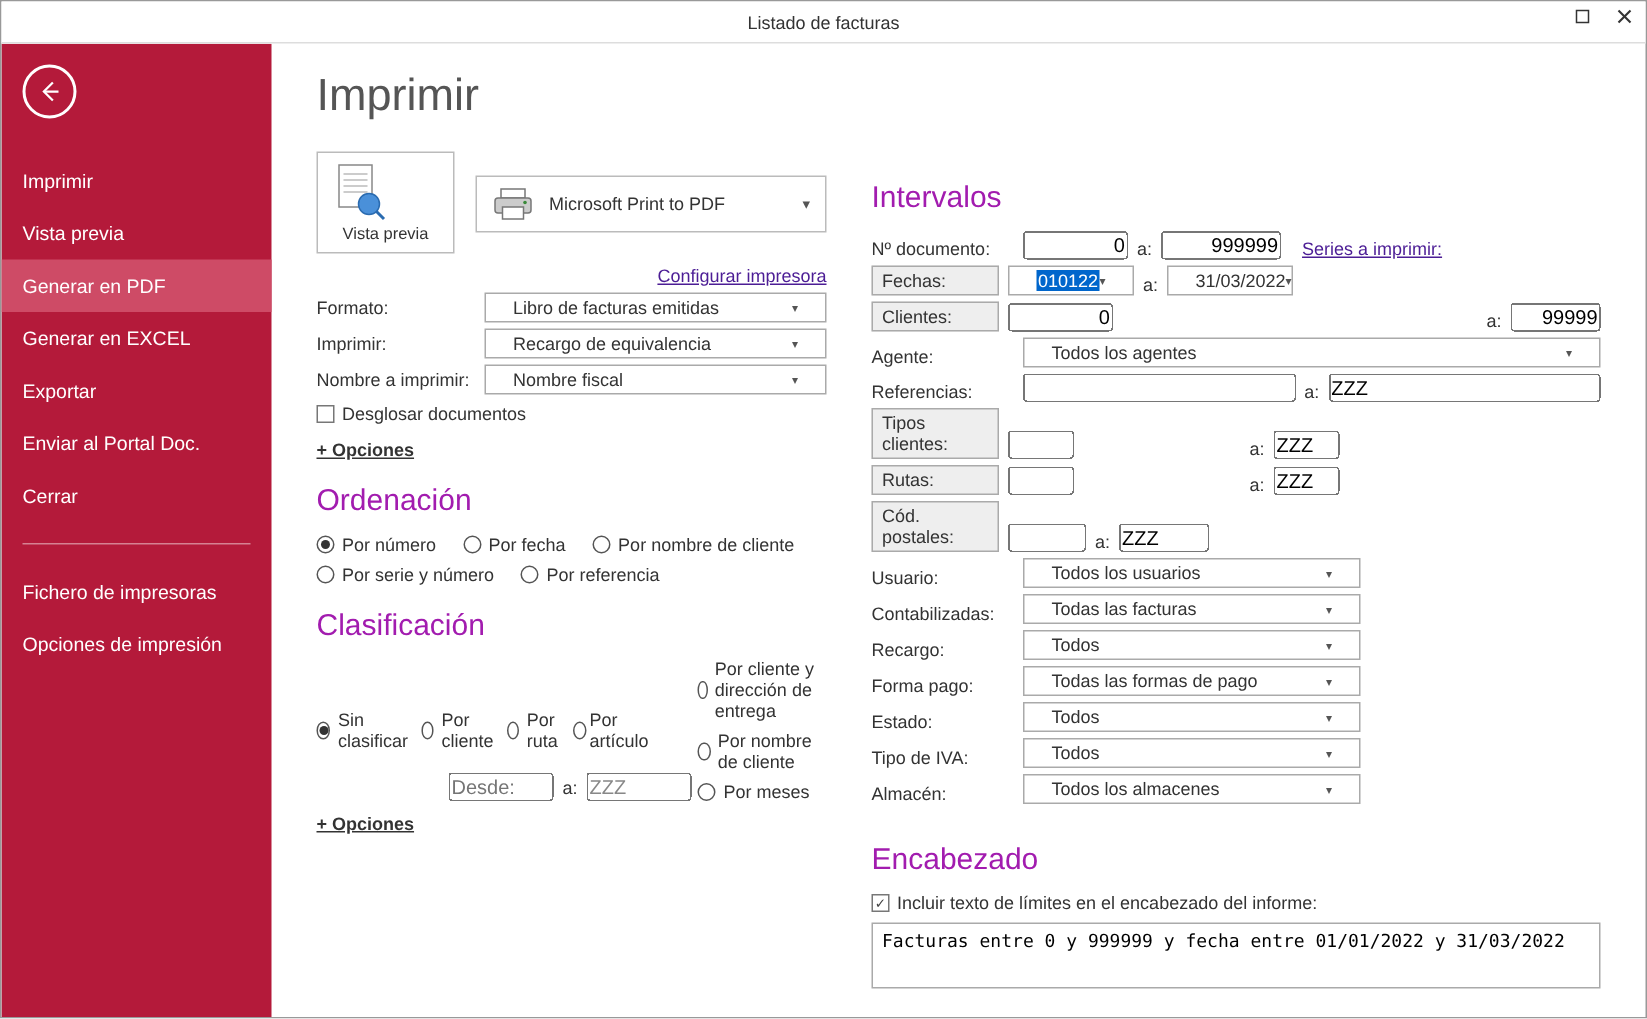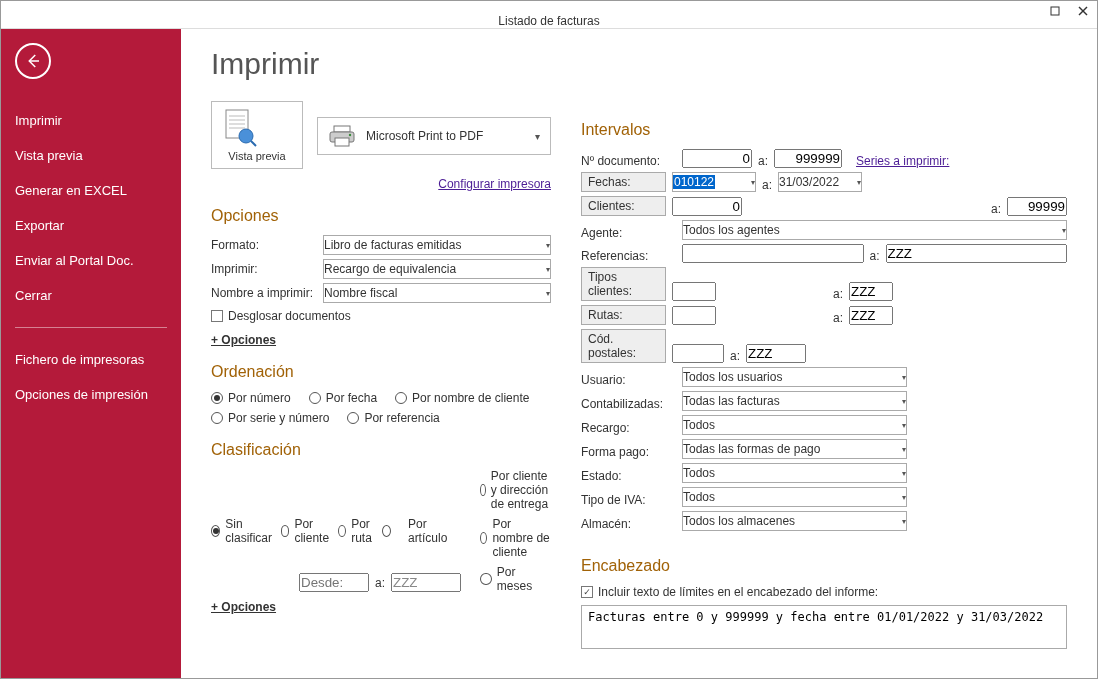--- a/index.html
+++ b/index.html
@@ -1,43 +1,43 @@
 <!DOCTYPE html>
 <html><head>
 <meta charset="utf-8">
 <style>
   * { box-sizing: border-box; margin: 0; padding: 0; }
   body { font-family: "Segoe UI", Tahoma, sans-serif; font-size: 12px; color: #333; background: #fff; }
   .window { width: 1098px; height: 679px; border: 1px solid #999; display: flex; flex-direction: column; position: relative; }
-  .titlebar { height: 28px; background: #fff; border-bottom: 1px solid #ddd; display: flex; align-items: flex-end; justify-content: center; position: relative; font-size: 12px; }
+  .titlebar { height: 28px; background: #fff; border-bottom: 1px solid #ddd; display: flex; align-items: center; justify-content: center; position: relative; font-size: 12px; }
   .titlebar-controls { position: absolute; right: 0; top: 0; display: flex; }
   .titlebar-btn { width: 28px; height: 20px; display: flex; align-items: center; justify-content: center; cursor: pointer; font-size: 10px; }
   .content { flex: 1; display: flex; overflow: hidden; }
   .sidebar { width: 180px; background: #b41a3a; color: #fff; padding: 14px 0 0 0; display: flex; flex-direction: column; }
   .back-btn { width: 36px; height: 36px; border: 2px solid #fff; border-radius: 50%; margin: 0 0 24px 14px; display: flex; align-items: center; justify-content: center; cursor: pointer; }
   .back-btn svg { width: 18px; height: 18px; }
   .side-item { padding: 10px 14px; font-size: 13px; cursor: pointer; }
   .side-item.active { background: #ce4b66; }
   .side-sep { border-top: 1px solid rgba(255,255,255,.45); margin: 14px 14px; }
   .main { flex: 1; padding: 18px 30px 10px 30px; overflow: auto; display: flex; gap: 30px; }
   .col-left { width: 340px; }
   .col-right { flex: 1; }
   h1.page-title { font-size: 30px; font-weight: 300; color: #555; margin-bottom: 20px; }
-  h2.section { font-size: 16px; font-weight: 400; color: #a16207; margin: 16px 0 10px 0; }
+  h2.section { font-size: 20px; font-weight: 400; color: #a21caf; margin: 16px 0 10px 0; }
   .preview-row { display: flex; gap: 14px; align-items: stretch; margin-bottom: 6px; }
   .preview-btn { width: 92px; border: 1px solid #bbb; padding: 6px 4px; text-align: center; cursor: pointer; }
   .preview-btn .label { font-size: 11px; margin-top: 2px; }
   .printer-select { flex: 1; border: 1px solid #bbb; display: flex; align-items: center; padding: 0 10px; height: 38px; margin-top: 16px; cursor: pointer; }
   .printer-select .icon { margin-right: 10px; }
   .printer-select .chev { margin-left: auto; font-size: 10px; color: #555; }
   .config-link { text-align: right; margin: 8px 0 4px 0; }
   a.link { color: #4c1d95; text-decoration: underline; cursor: pointer; font-size: 12px; }
   .form-row { display: flex; align-items: center; margin-bottom: 4px; gap: 6px; }
   .form-row label.lbl { width: 106px; font-size: 12px; }
-  .combo { flex: 1; border: 1px solid #aaa; height: 20px; display: flex; align-items: center; padding: 0 0; font-size: 12px; background: #fff; cursor: pointer; position: relative; }
+  .combo { flex: 1; border: 1px solid #aaa; height: 20px; display: flex; align-items: center; padding: 0 18px; font-size: 12px; background: #fff; cursor: pointer; position: relative; }
   .combo .chev { margin-left: auto; font-size: 8px; color: #555; }
   .combo.narrow { flex: none; }
   .txt-right { text-align: right; }
   .chk { display: flex; align-items: center; gap: 5px; margin: 6px 0; }
   .chk-box { width: 12px; height: 12px; border: 1px solid #777; display: inline-flex; align-items: center; justify-content: center; font-size: 9px; color: #444; cursor: pointer; }
   .plus-link { font-weight: bold; text-decoration: underline; cursor: pointer; margin-top: 4px; display: inline-block; font-size: 12px; }
   .radio-grid { display: flex; flex-wrap: wrap; gap: 6px 18px; }
   .radio { display: flex; align-items: center; gap: 5px; cursor: pointer; }
   .radio-dot { width: 12px; height: 12px; border: 1px solid #555; border-radius: 50%; display: inline-flex; align-items: center; justify-content: center; }
   .radio-dot.on::after { content: ""; width: 6px; height: 6px; background: #333; border-radius: 50%; }
@@ -75,20 +75,21 @@
 
     <div class="sidebar">
       <div class="back-btn">
         <svg viewBox="0 0 24 24">
             <path d="M15 4 L7 12 L15 20" fill="none" stroke="#fff" stroke-width="2"></path>
             <line x1="7" y1="12" x2="20" y2="12" stroke="#fff" stroke-width="2"></line>
           </svg>
       </div>
       <div class="side-item">Imprimir</div>
       <div class="side-item">Vista previa</div>
+      <div class="side-item active">Generar en PDF</div>
       <div class="side-item">Generar en EXCEL</div>
       <div class="side-item">Exportar</div>
       <div class="side-item">Enviar al Portal Doc.</div>
       <div class="side-item">Cerrar</div>
       <div class="side-sep"></div>
       <div class="side-item">Fichero de impresoras</div>
       <div class="side-item">Opciones de impresión</div>
     </div>
 
     <div class="main">
@@ -122,21 +123,20 @@
               <span>Microsoft Print to PDF</span>
               <span class="chev">▾</span>
             </div>
           </div>
         </div>
         <div class="config-link">
           <a class="link">Configurar impresora</a>
         </div>
 
         
-        <h2 class="section">Opciones</h2>
         <div class="form-row">
           <label class="lbl">Formato:</label>
           <div class="combo">
               <span>Libro de facturas emitidas</span>
               <span class="chev">▾</span>
             </div>
         </div>
         <div class="form-row">
           <label class="lbl">Imprimir:</label>
           <div class="combo">
@@ -191,21 +191,21 @@
                 <span>Sin clasificar</span>
               </div>
             <div class="radio">
                 <span class="radio-dot"></span>
                 <span>Por cliente</span>
               </div>
             <div class="radio">
                 <span class="radio-dot"></span>
                 <span>Por ruta</span>
               </div>
-            <div class="radio" style="gap:17px;">
+            <div class="radio" style="gap:2px;">
               <span class="radio-dot"></span>
                 <span>Por artículo</span>
             </div>
           </div>
           <div style="display:flex; flex-direction:column; gap:6px;">
             <div class="radio">
                 <span class="radio-dot"></span>
                 <span>Por cliente y dirección de entrega</span>
               </div>
             <div class="radio">
@@ -227,21 +227,21 @@
       </div>
 
       <div class="col-right">
         <div style="height:58px"></div>
         <h2 class="section">Intervalos</h2>
 
         <div class="interval-row">
           <span class="field-label">Nº documento:</span>
           <input class="txt txt-right" style="width: 70px;" value="0">
           <span class="a-lbl">a:</span>
-          <input class="txt txt-right" style="width: 68px;" value="999999">
+          <input class="txt txt-right" style="width: 80px;" value="999999">
           <a class="link" style="margin-left:8px">Series a imprimir:</a>
         </div>
 
         <div class="interval-row">
           <span class="btn-like" style="width:85px; text-align:left;">Fechas:</span>
           <div class="combo narrow" style="width:84px">
               <span class="date-sel">010122</span>
               <span class="chev">▾</span>
             </div>
           <span class="a-lbl">a:</span>

